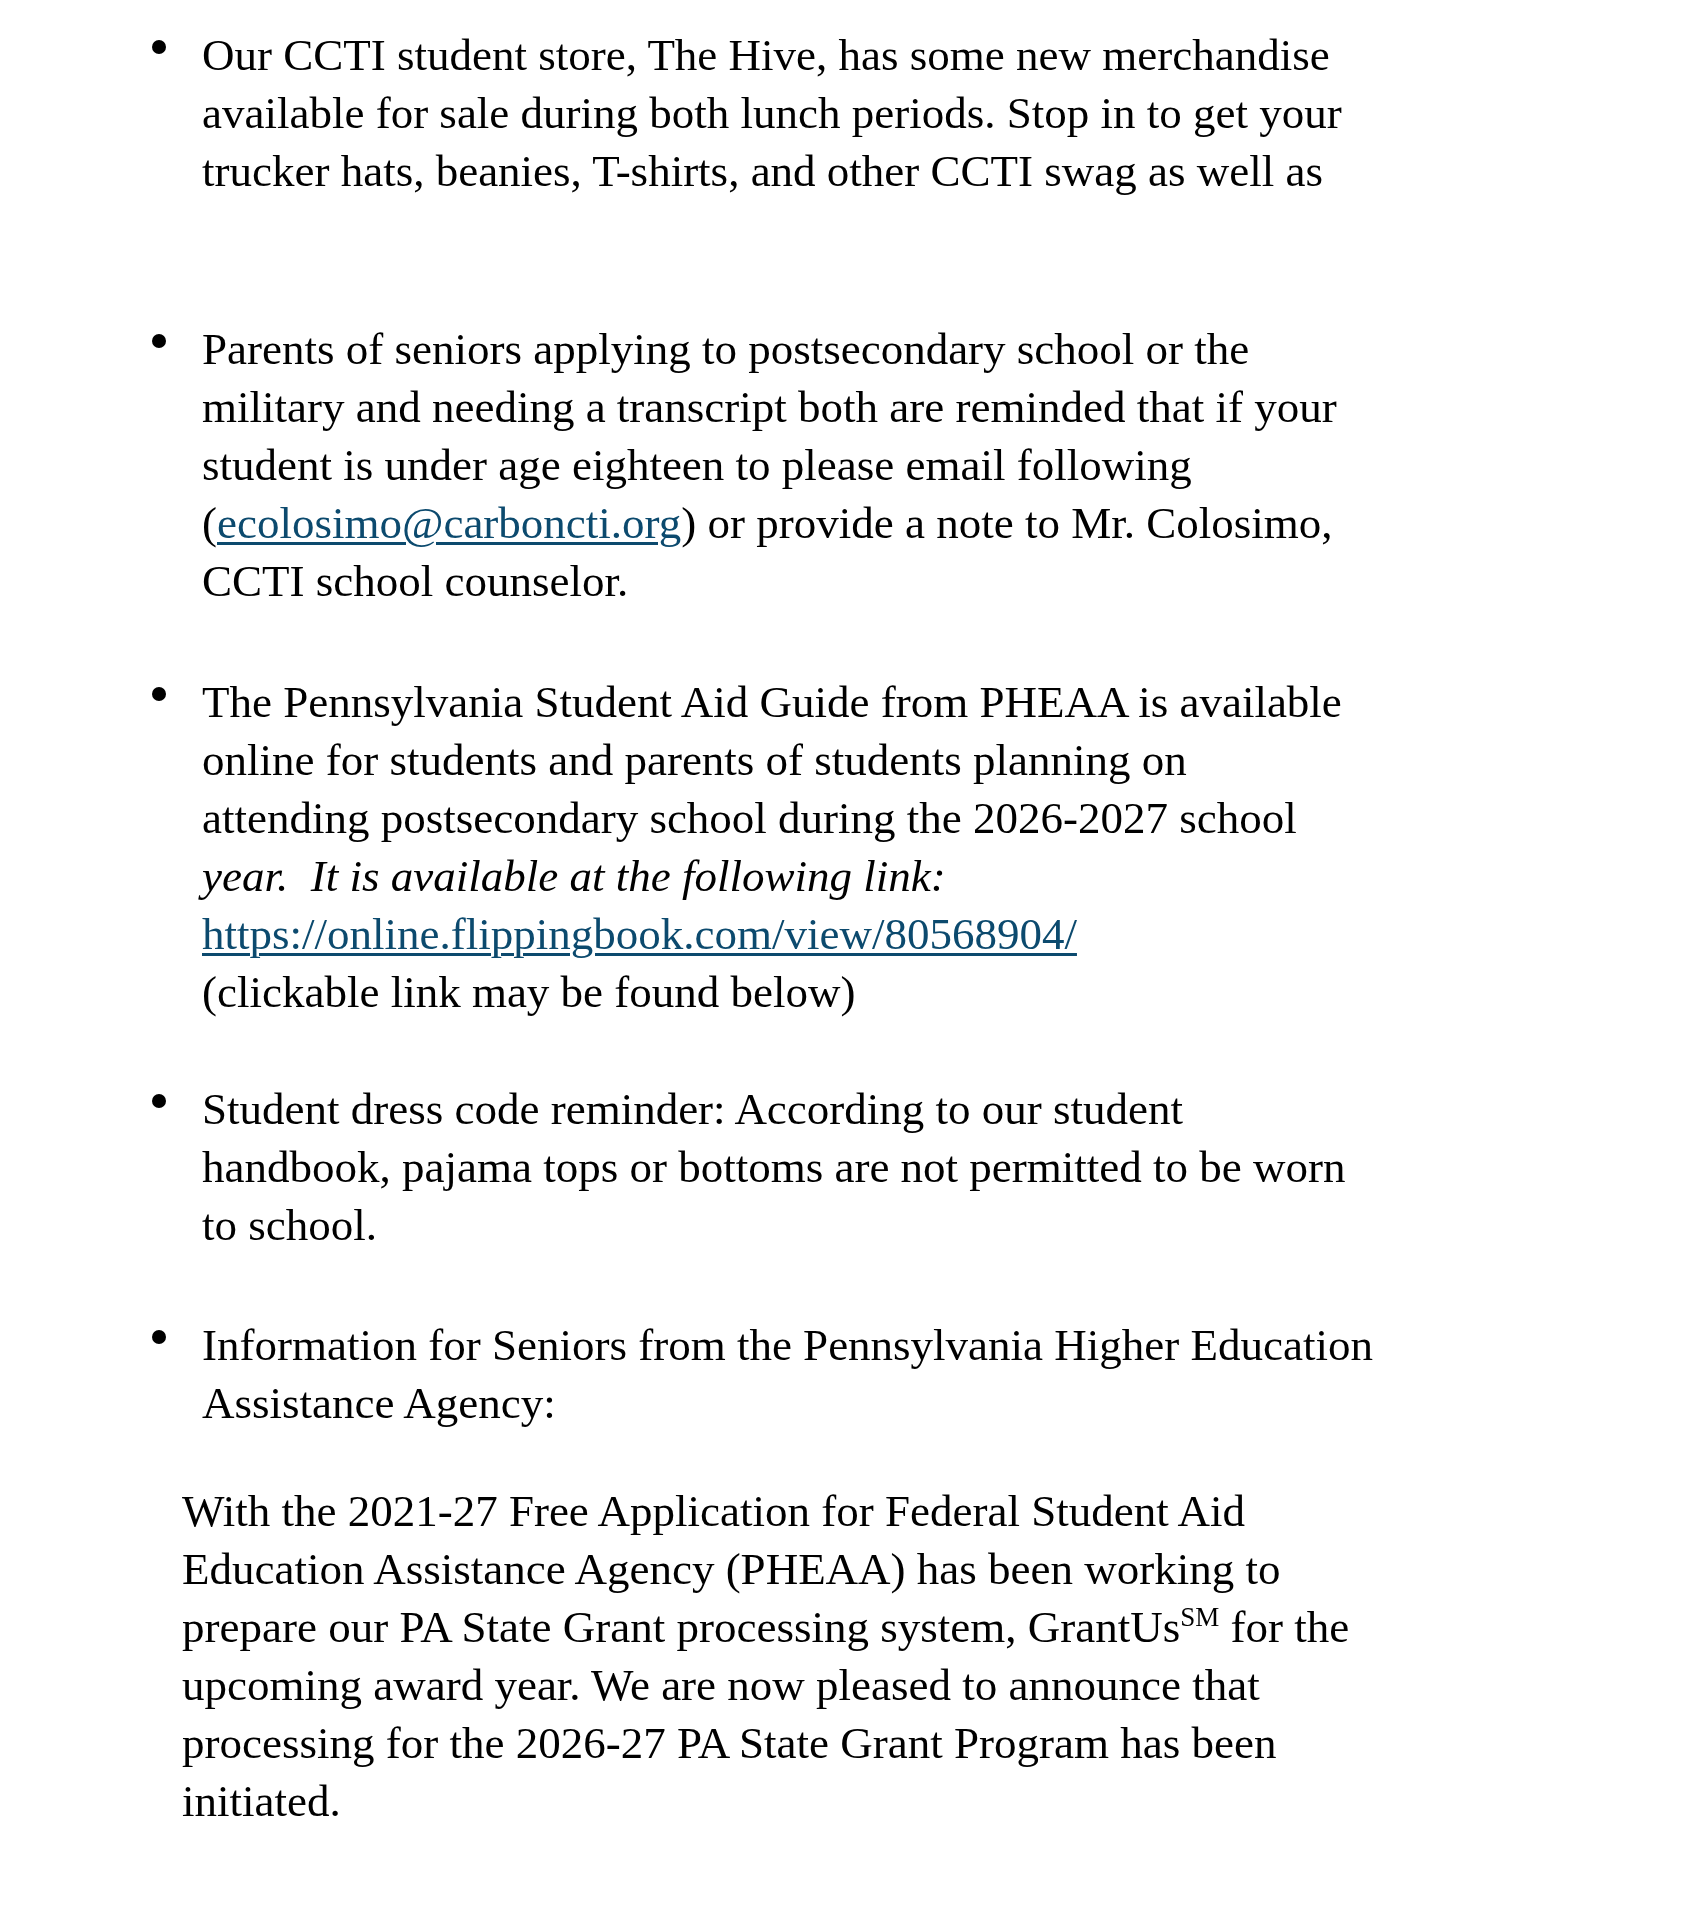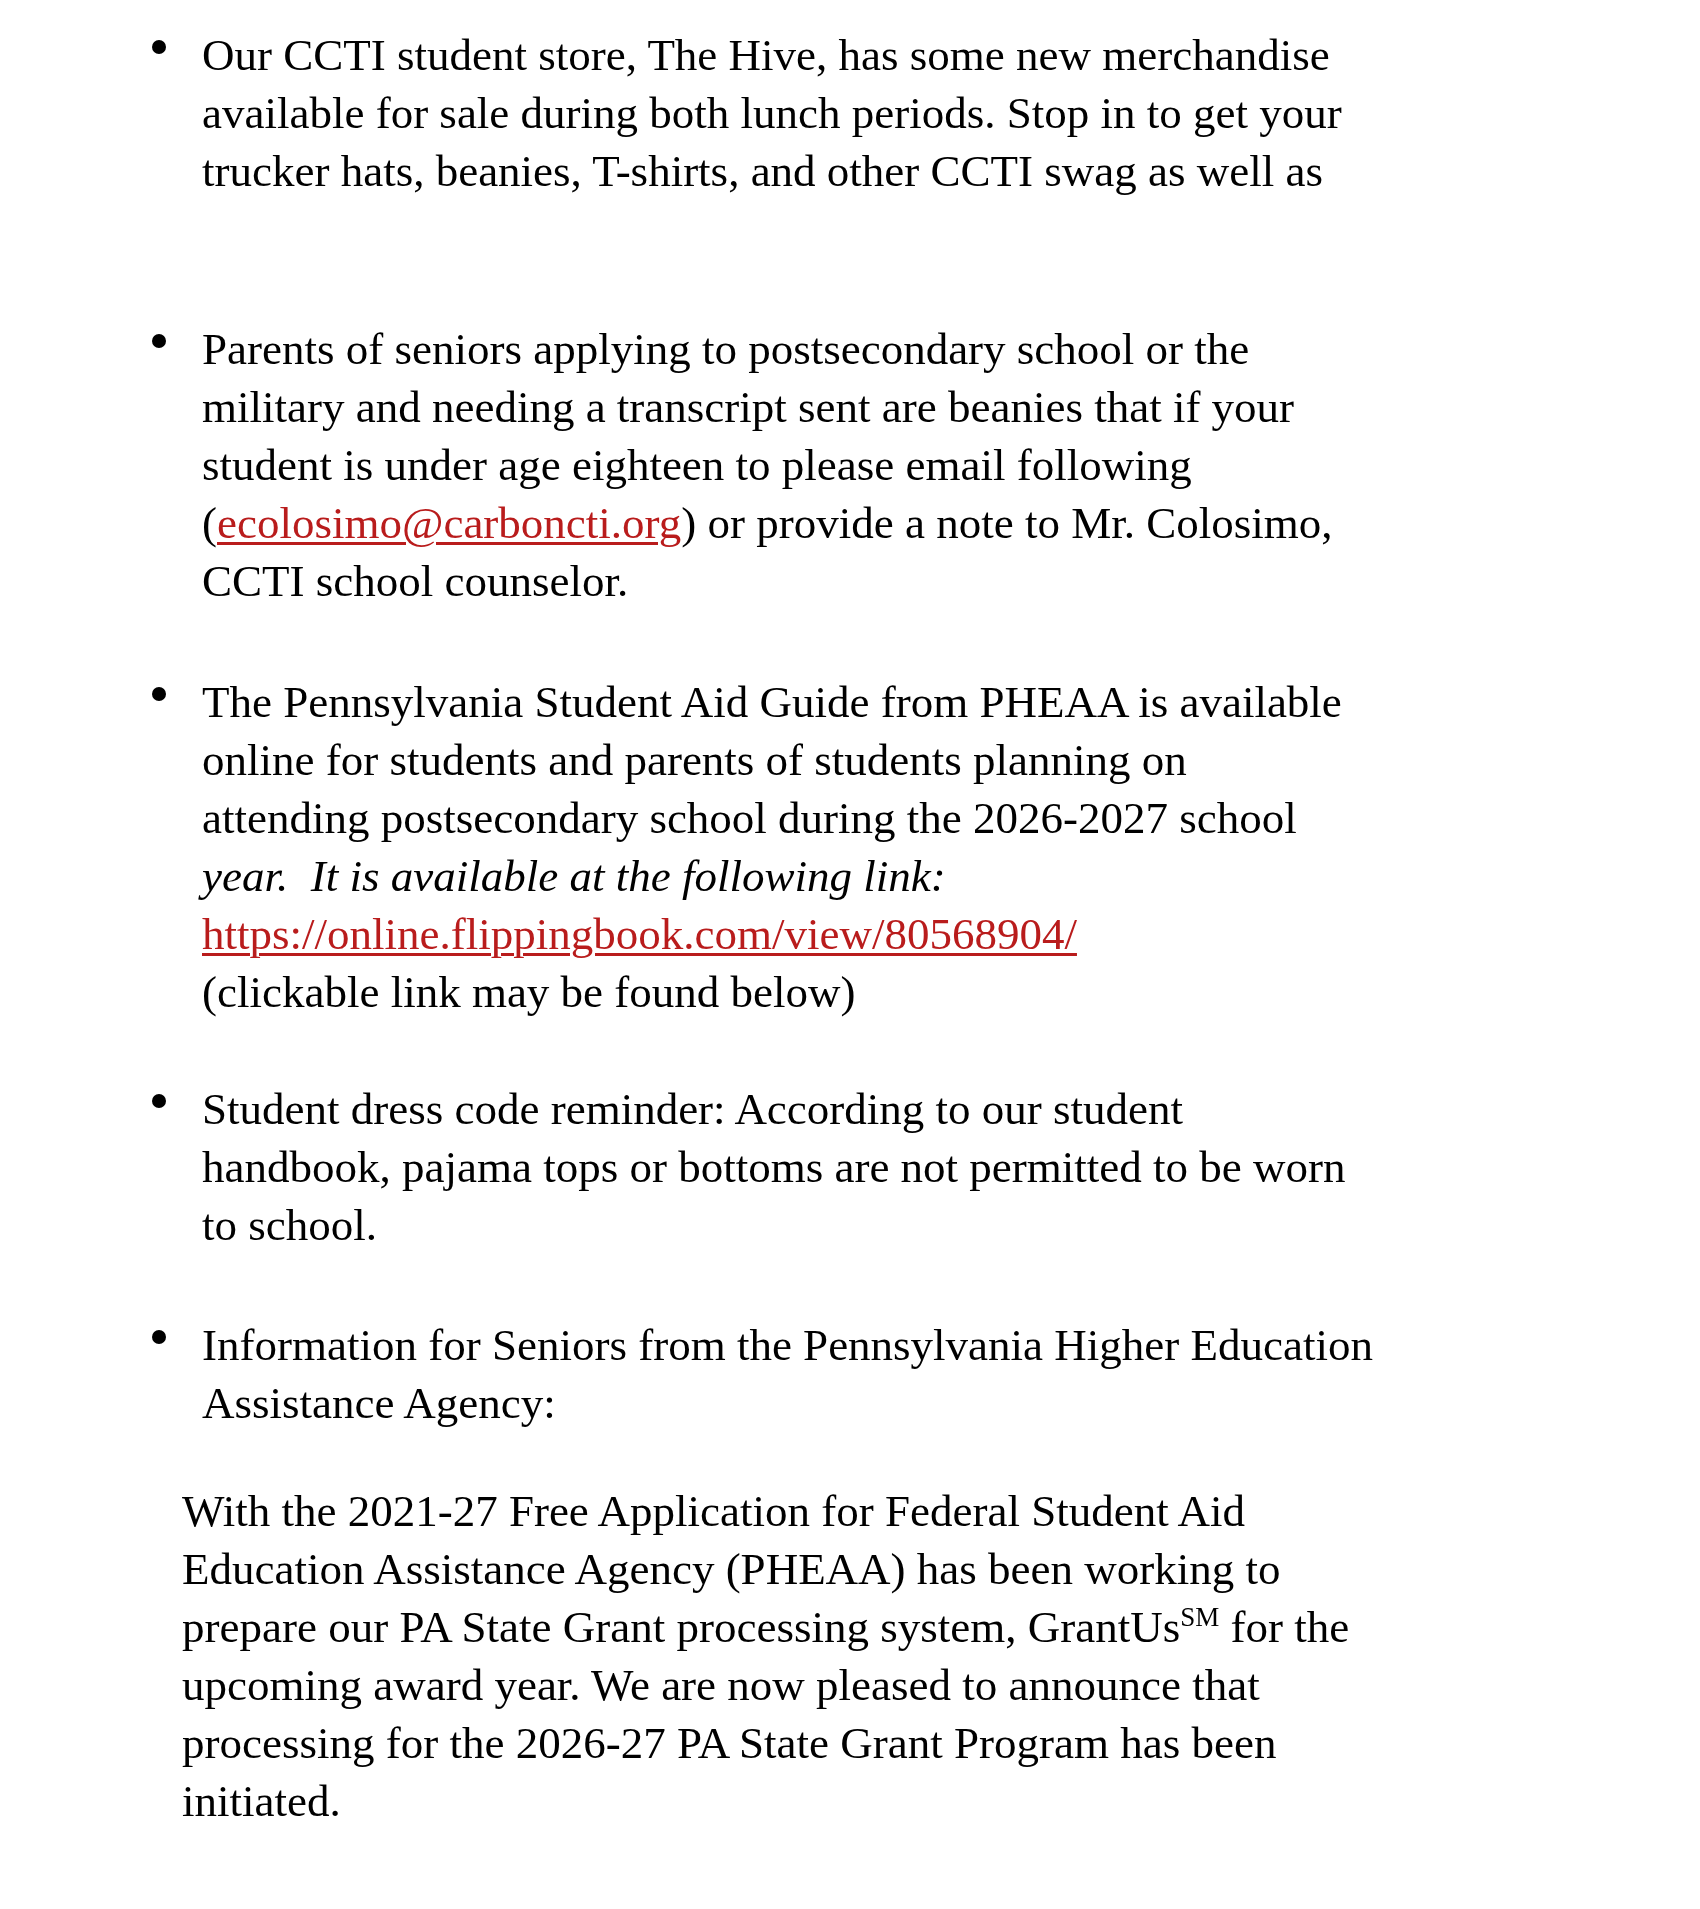--- a/index.html
+++ b/index.html
@@ -43,21 +43,21 @@
       left: 50px;
       top: 0;
       width: 1420px;
       margin-top: 8px;
     }
     .line {
       display: block;
       white-space: nowrap;
     }
     a.link {
-      color: #b91c1c;
+      color: #0c4a6e;
       text-decoration: underline;
       text-decoration-thickness: 3px;
       text-underline-offset: 4px;
     }
     .paragraph {
       position: absolute;
       left: 182px;
       top: 1482px;
       width: 1450px;
       font-size: 45px;
@@ -80,21 +80,21 @@
       <span class="line">Our CCTI student store, The Hive, has some new merchandise</span>
       <span class="line">available for sale during both lunch periods. Stop in to get your</span>
       <span class="line">trucker hats, beanies, T-shirts, and other CCTI swag as well as</span>
     </div>
   </div>
 
   <div class="bullet-item" style="top:312px;">
     <span class="bullet-dot"></span>
     <div class="bullet-text">
       <span class="line">Parents of seniors applying to postsecondary school or the</span>
-      <span class="line">military and needing a transcript sent are beanies that if your</span>
+      <span class="line">military and needing a transcript both are reminded that if your</span>
       <span class="line">student is under age eighteen to please email following</span>
       <span class="line"><span>(</span><a class="link">ecolosimo@carboncti.org</a><span>) or provide a note to Mr. Colosimo,</span></span>
       <span class="line">CCTI school counselor.</span>
     </div>
   </div>
 
   <div class="bullet-item" style="top:665px;">
     <span class="bullet-dot"></span>
     <div class="bullet-text">
       <span class="line">The Pennsylvania Student Aid Guide from PHEAA is available</span>

